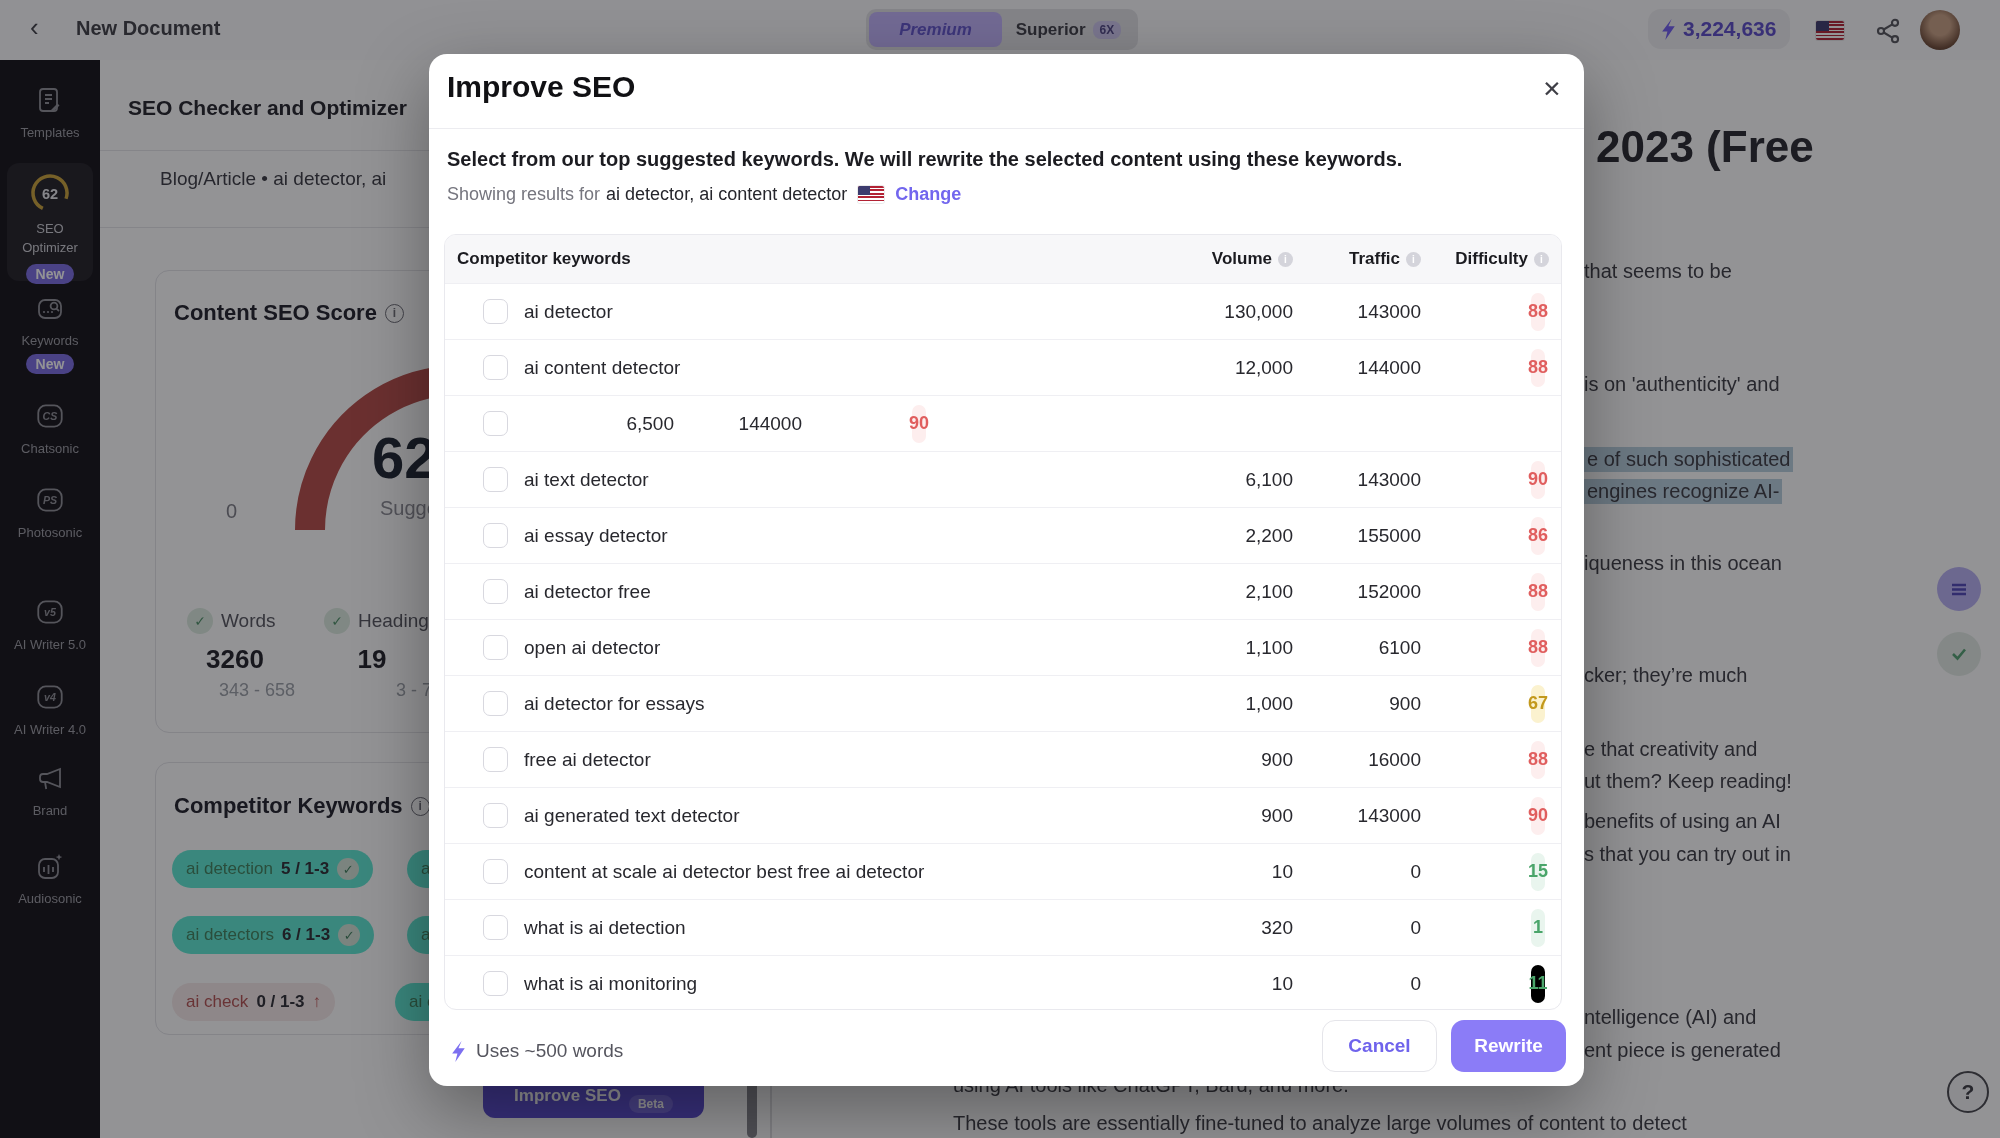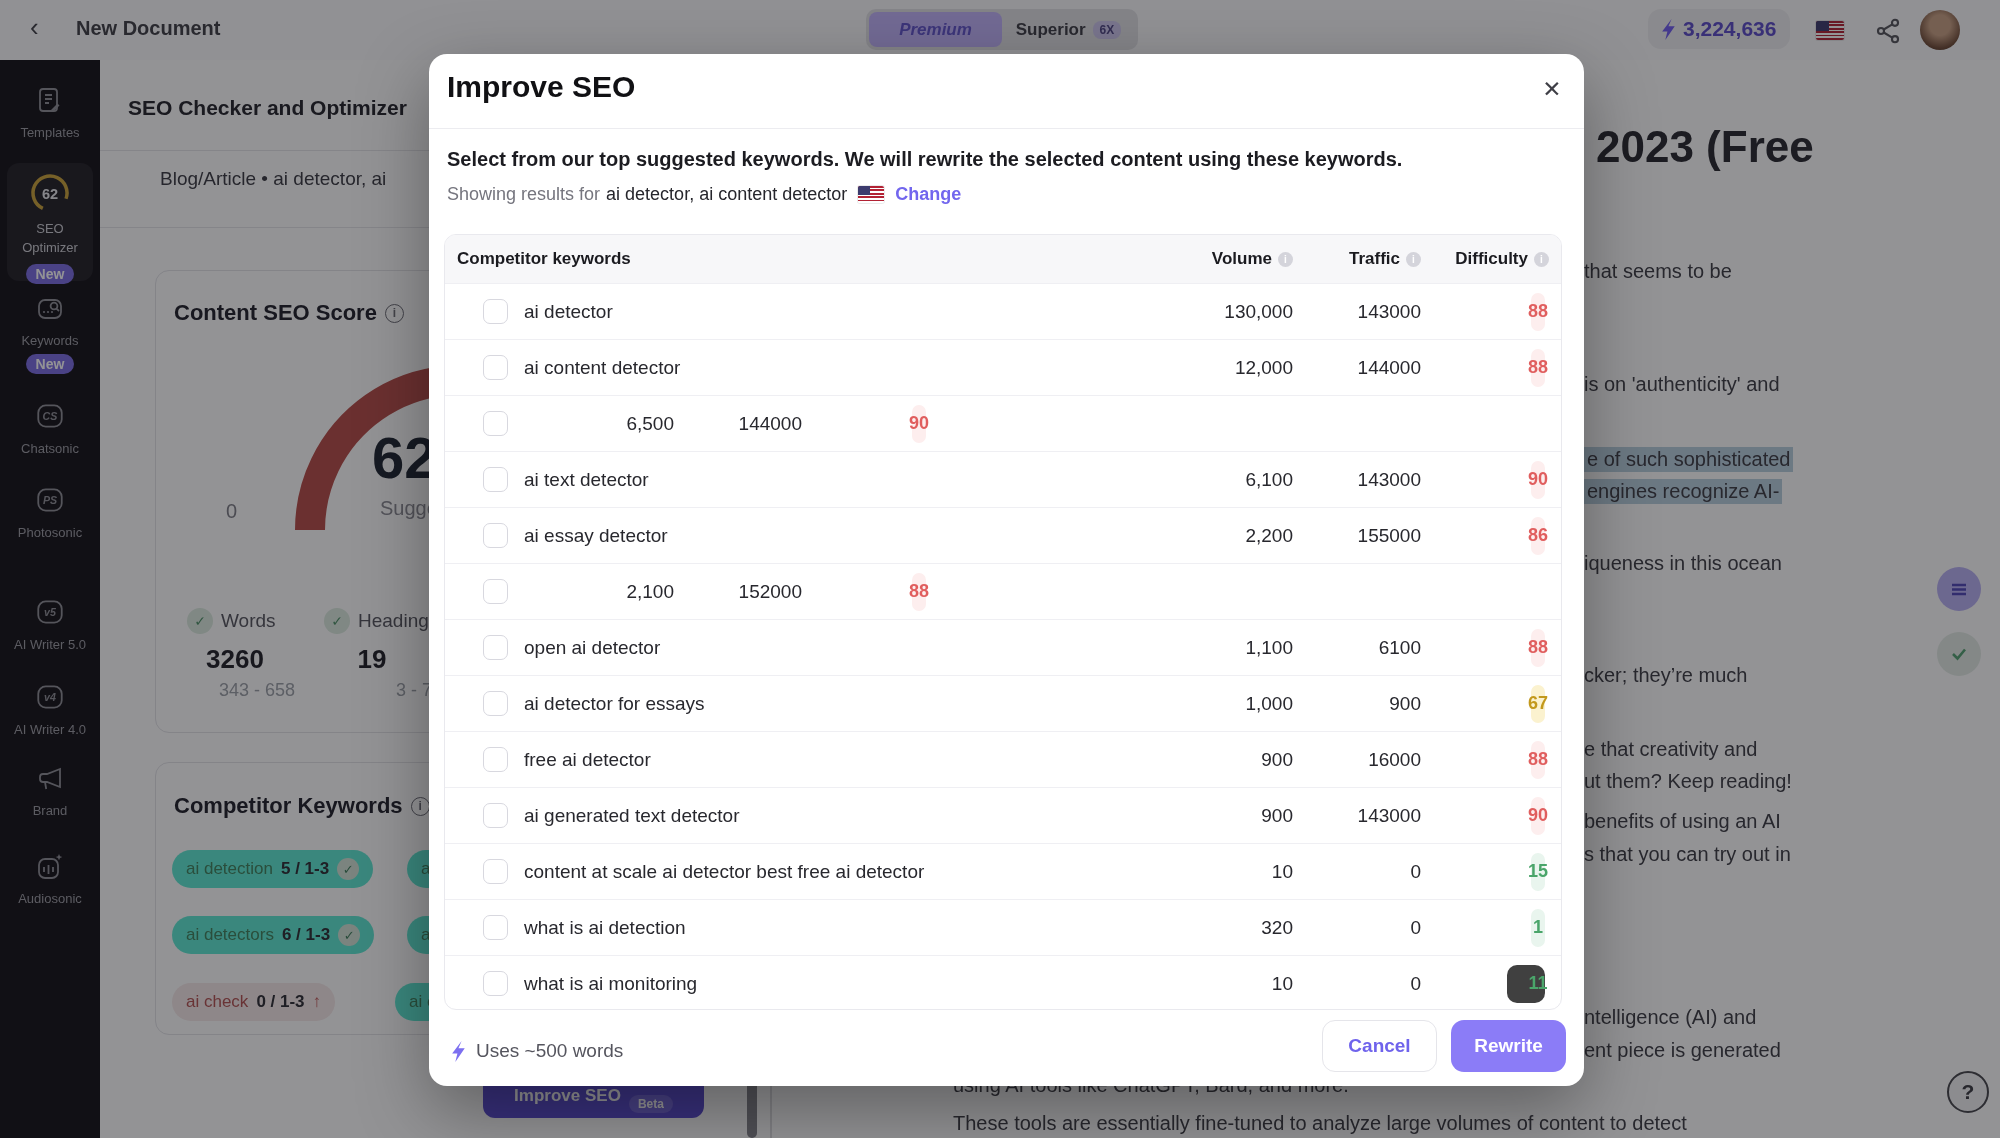--- a/index.html
+++ b/index.html
@@ -343,20 +343,21 @@
             <div class="cb"></div>
             <div class="kw">ai essay detector</div>
             <div class="colv">2,200</div>
             <div class="colt">155000</div>
             <div class="cold">
               <span class="dbadge" style="color:#e05e5e;background:#fdeeee;">86</span>
             </div>
           </div>
           <div class="t-row">
             <div class="cb"></div>
+            <div class="kw">ai detector free</div>
             <div class="colv">2,100</div>
             <div class="colt">152000</div>
             <div class="cold">
               <span class="dbadge" style="color:#e05e5e;background:#fdeeee;">88</span>
             </div>
           </div>
           <div class="t-row">
             <div class="cb"></div>
             <div class="kw">open ai detector</div>
             <div class="colv">1,100</div>
@@ -409,21 +410,21 @@
             <div class="cold">
               <span class="dbadge" style="color:#4aa56a;background:#e9f5ee;">1</span>
             </div>
           </div>
           <div class="t-row">
             <div class="cb"></div>
             <div class="kw">what is ai monitoring</div>
             <div class="colv">10</div>
             <div class="colt">0</div>
             <div class="cold">
-              <span class="dbadge" style="color:#4aa56a;background:#404040;padding-left:24px;">11</span>
+              <span class="dbadge" style="color:#4aa56a;background:#000000;">11</span>
             </div>
           </div>
         </div>
     </div>
     <div class="abs usage">
       <svg width="15" height="21" viewBox="0 0 14 20">
           <path d="M9 0L0 12h5l-2 8 9-13H6z" fill="#7c6ff0"></path>
         </svg>
       <span>Uses ~500 words</span>
     </div>

